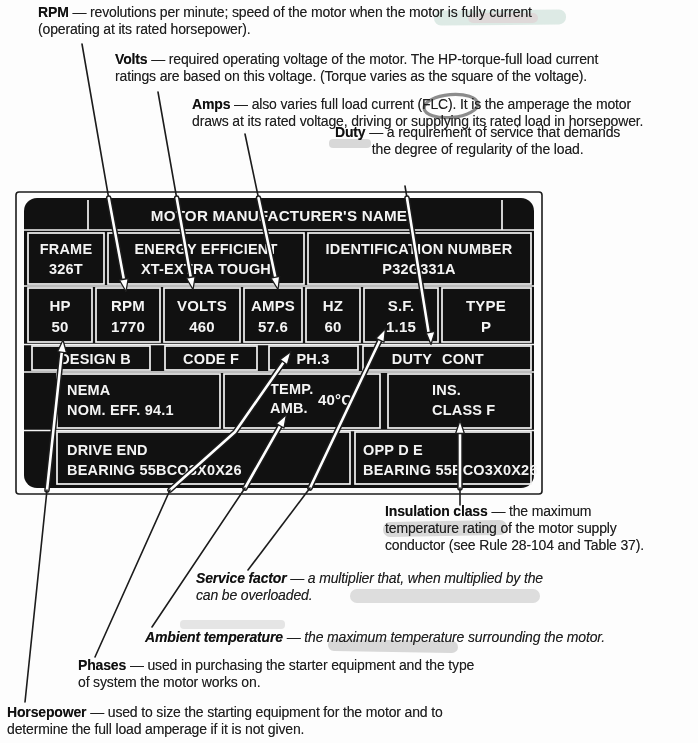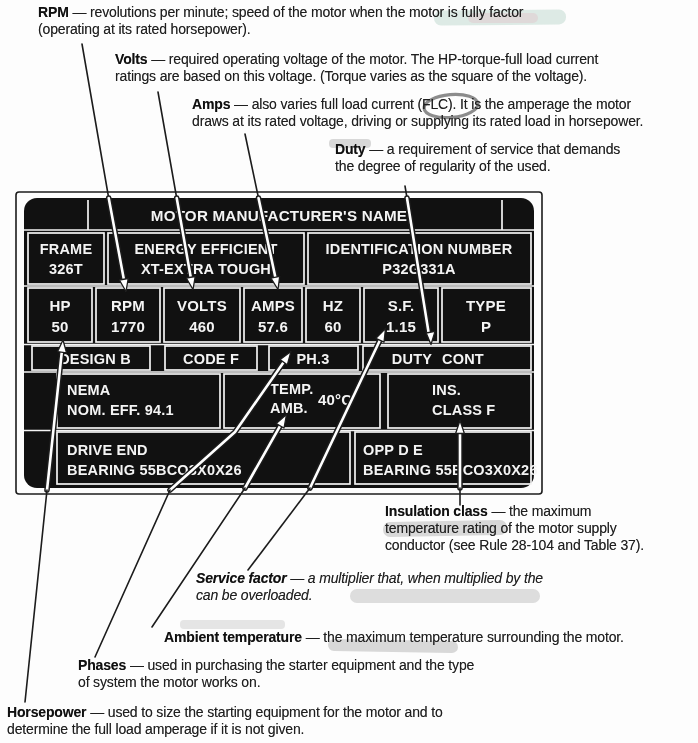--- a/index.html
+++ b/index.html
@@ -195,51 +195,51 @@
       <g>
         <line class="conn-dark" x1="460" y1="433.5" x2="460" y2="488"></line>
         <line class="conn-core" x1="460" y1="433.5" x2="460" y2="488"></line>
         <line class="conn-out" x1="460" y1="488" x2="460" y2="505"></line>
         <polygon class="conn-head" points="460,420.5 455.6,433.5 464.4,433.5"></polygon>
       </g>
     </g>
   </svg>
 
   <div class="ann" style="left:38px;top:4px;">
-    <div><b>RPM</b><span> — revolutions per minute; speed of the motor when the motor is fully factor</span></div>
+    <div><b>RPM</b><span> — revolutions per minute; speed of the motor when the motor is fully current</span></div>
     <div>(operating at its rated horsepower).</div>
   </div>
 
   <div class="ann" style="left:115px;top:51px;">
     <div><b>Volts</b><span> — required operating voltage of the motor. The HP-torque-full load current</span></div>
     <div>ratings are based on this voltage. (Torque varies as the square of the voltage).</div>
   </div>
 
   <div class="ann" style="left:192px;top:96px;">
     <div><b>Amps</b><span> — also varies full load current (FLC). It is the amperage the motor</span></div>
     <div>draws at its rated voltage, driving or supplying its rated load in horsepower.</div>
   </div>
 
-  <div class="ann" style="left:335px;top:141px;">
+  <div class="ann" style="left:335px;top:124px;text-align:center;">
     <div><b>Duty</b><span> — a requirement of service that demands</span></div>
-    <div>the degree of regularity of the used.</div>
+    <div>the degree of regularity of the load.</div>
   </div>
 
   <div class="ann" style="left:385px;top:503px;">
     <div><b>Insulation class</b><span> — the maximum</span></div>
     <div>temperature rating of the motor supply</div>
     <div>conductor (see Rule 28-104 and Table 37).</div>
   </div>
 
   <div class="ann" style="left:196px;top:570px;font-style:italic;">
     <div><b>Service factor</b><span> — a multiplier that, when multiplied by the</span></div>
     <div>can be overloaded.</div>
   </div>
 
-  <div class="ann" style="left:164px;top:629px;">
+  <div class="ann" style="left:145px;top:629px;font-style:italic;">
     <div><b>Ambient temperature</b><span> — the maximum temperature surrounding the motor.</span></div>
   </div>
 
   <div class="ann" style="left:78px;top:657px;">
     <div><b>Phases</b><span> — used in purchasing the starter equipment and the type</span></div>
     <div>of system the motor works on.</div>
   </div>
 
   <div class="ann" style="left:7px;top:704px;">
     <div><b>Horsepower</b><span> — used to size the starting equipment for the motor and to</span></div>

